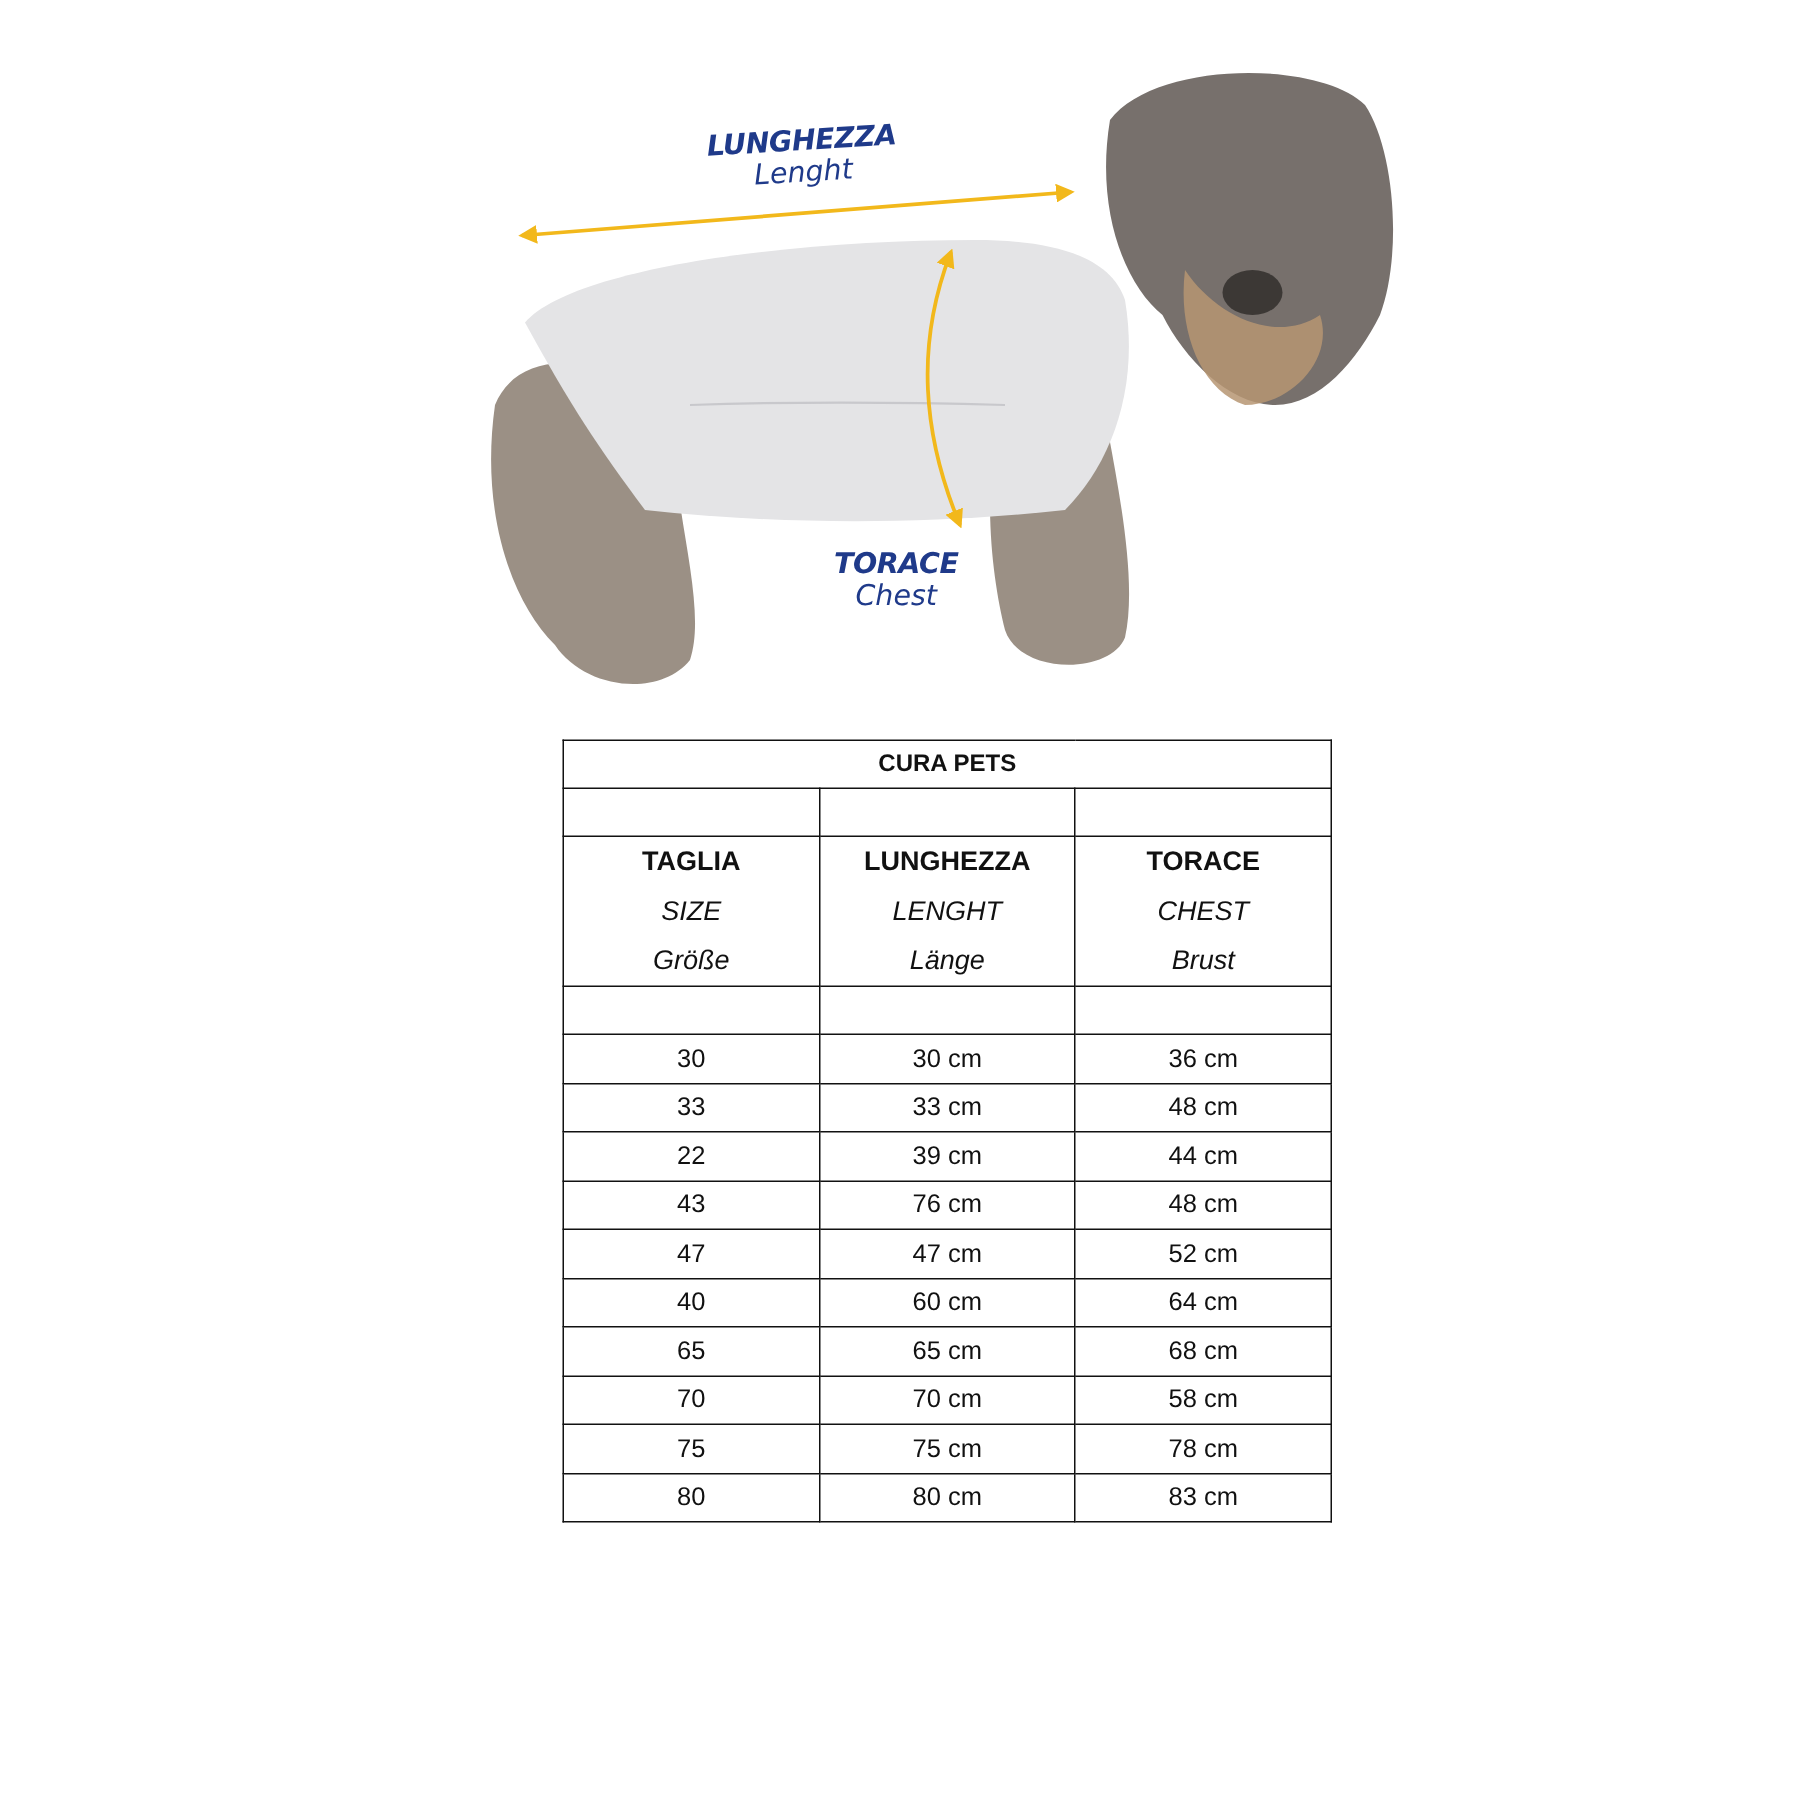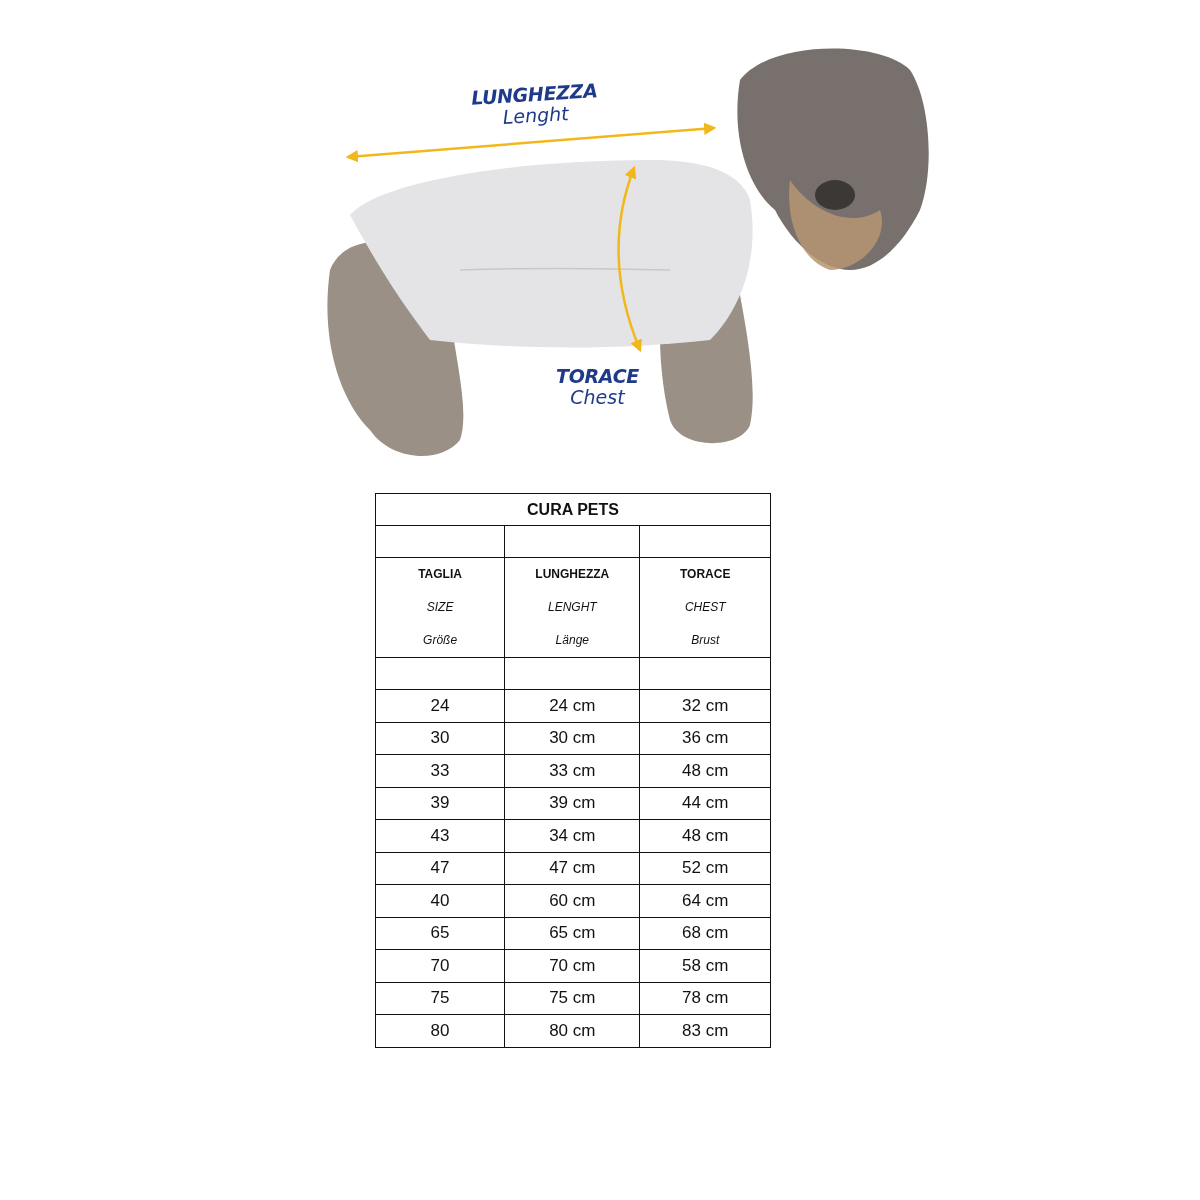--- a/index.html
+++ b/index.html
@@ -5,25 +5,25 @@
   html, body { margin: 0; padding: 0; background: #ffffff; }
   body { width: 1200px; height: 1200px; position: relative; overflow: hidden; font-family: "DejaVu Sans", sans-serif; }
   .illustration { position: absolute; left: 320px; top: 40px; width: 620px; height: 430px; }
   .illustration svg { width: 620px; height: 430px; display: block; }
   .dim-label { position: absolute; color: #1f3a8a; text-align: center; font-family: "DejaVu Sans", sans-serif; font-style: italic; line-height: 1.1; }
   .dim-label .primary { font-weight: bold; font-size: 19px; letter-spacing: -0.3px; }
   .dim-label .secondary { font-size: 19px; }
   .label-length { left: 465px; top: 84px; width: 140px; transform: rotate(-3.5deg); }
   .label-chest { left: 540px; top: 366px; width: 115px; }
 
-  .size-table { position: absolute; left: 375px; top: 493px; width: 396px; border-collapse: collapse; font-family: "Liberation Sans", sans-serif; font-size: 17px; color: #111; }
+  .size-table { position: absolute; left: 375px; top: 493px; width: 513px; border-collapse: collapse; font-family: "Liberation Sans", sans-serif; font-size: 17px; color: #111; }
   .size-table td { border: 1.4px solid #111; text-align: center; padding: 0; height: 31.5px; width: 150px; }
   .size-table .title-cell { font-weight: bold; font-size: 16px; height: 31px; }
   .size-table .header-cell { height: 97px; vertical-align: middle; }
-  .size-table .header-cell div { line-height: 33px; font-size: 12px; }
+  .size-table .header-cell div { line-height: 33px; font-size: 18px; }
   .size-table .header-cell .h-it { font-weight: bold; }
   .size-table .header-cell .h-en, .size-table .header-cell .h-de { font-style: italic; }
   .size-table .empty { height: 31px; }
 </style>
 </head>
 <body>
 
 <div class="illustration">
   <svg viewBox="0 0 620 430" xmlns="http://www.w3.org/2000/svg">
     <defs>
@@ -85,42 +85,37 @@
       <div class="h-en">CHEST</div>
       <div class="h-de">Brust</div>
     </td>
   </tr>
   <tr>
     <td class="empty"></td>
     <td class="empty"></td>
     <td class="empty"></td>
   </tr>
   <tr>
-        <td>24</td>
-        <td>24 cm</td>
-        <td>32 cm</td>
-      </tr>
-  <tr>
         <td>30</td>
         <td>30 cm</td>
         <td>36 cm</td>
       </tr>
   <tr>
         <td>33</td>
         <td>33 cm</td>
         <td>48 cm</td>
       </tr>
   <tr>
-        <td>39</td>
+        <td>22</td>
         <td>39 cm</td>
         <td>44 cm</td>
       </tr>
   <tr>
         <td>43</td>
-        <td>34 cm</td>
+        <td>76 cm</td>
         <td>48 cm</td>
       </tr>
   <tr>
         <td>47</td>
         <td>47 cm</td>
         <td>52 cm</td>
       </tr>
   <tr>
         <td>40</td>
         <td>60 cm</td>

